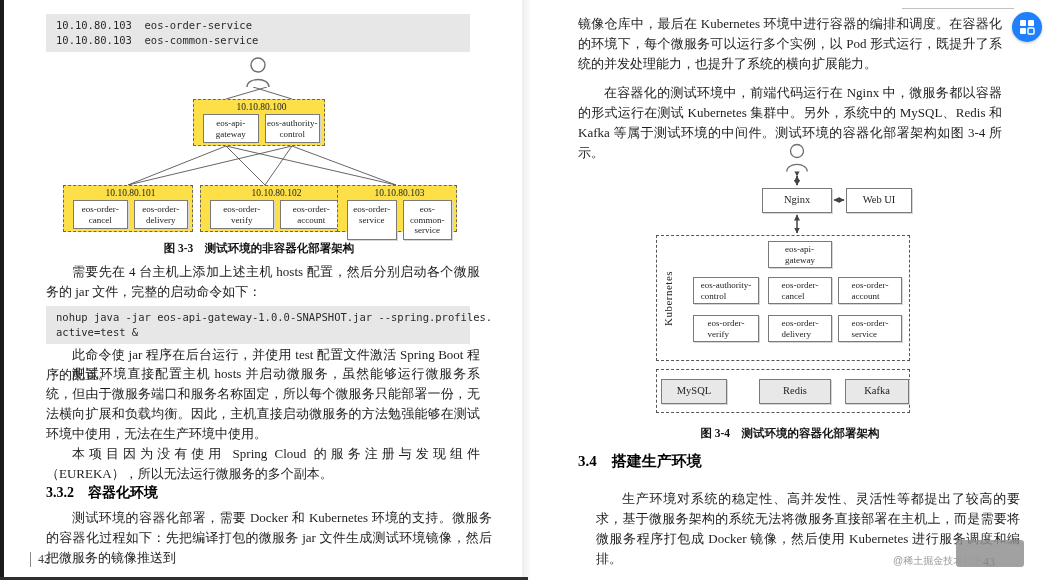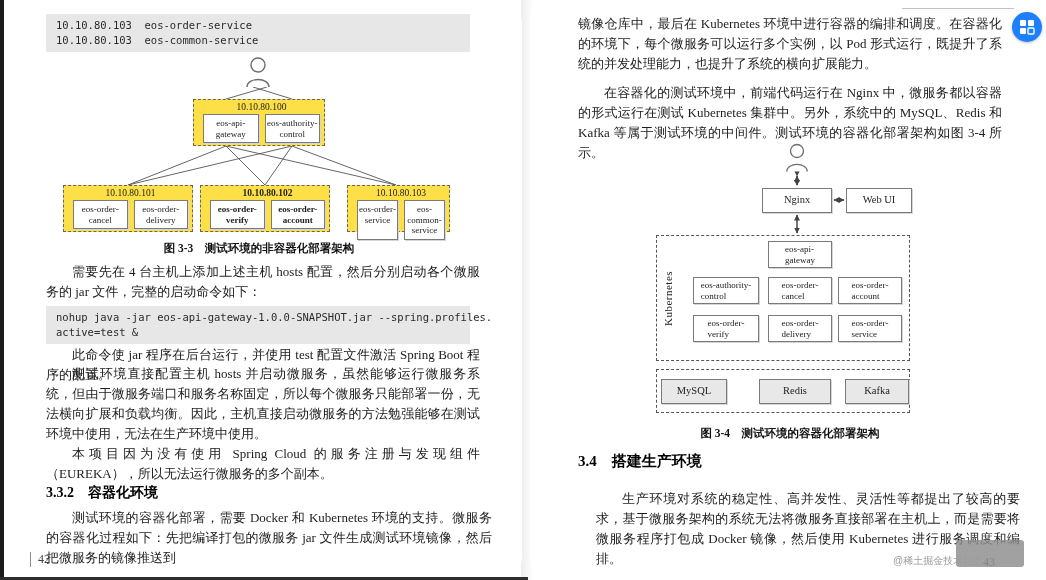--- a/index.html
+++ b/index.html
@@ -2,21 +2,21 @@
 <html><head>
 <meta charset="utf-8">
 <style>
   html,body{margin:0;padding:0;background:#ffffff;}
   .screen{position:relative;width:1046px;height:580px;background:#ffffff;overflow:hidden;
           font-family:"Liberation Serif","DejaVu Serif",serif;color:#1c1c1c;}
   .edge-left{position:absolute;left:0;top:0;width:4px;height:580px;background:#1b1b1b;}
   .edge-bottom{position:absolute;left:0;top:577px;width:528px;height:3px;background:#2e2e2e;}
   .gutter{position:absolute;left:521px;top:0;width:12px;height:580px;
           background:linear-gradient(90deg,rgba(0,0,0,0.07),rgba(0,0,0,0));}
-  .page{position:absolute;top:0;height:580px;background:#fff;border-radius:23px;}
+  .page{position:absolute;top:0;height:580px;background:#fff;}
   .page-left{left:4px;width:518px;}
   .page-right{left:530px;width:516px;}
 
   p.body{position:absolute;margin:0;font-size:13px;line-height:20px;text-align:justify;color:#1c1c1c;}
   p.indent{text-indent:2em;}
   .codeblock{position:absolute;background:#e7e7e7;padding:4px 10px;
              font-family:"DejaVu Sans Mono","Liberation Mono",monospace;
              font-size:10.5px;line-height:15px;color:#2a2a2a;}
   .codeblock div{white-space:pre;}
   .heading{position:absolute;margin:0;font-weight:bold;color:#000;}
@@ -93,30 +93,30 @@
       </div>
       <div class="hostbox" style="left:59px;top:131px;width:130px;height:47px;">
         <div class="hostlabel">10.10.80.101</div>
         <div class="svcrow">
           <div class="svc">eos-order-
 cancel</div>
           <div class="svc">eos-order-
 delivery</div>
         </div>
       </div>
-      <div class="hostbox" style="left:196px;top:131px;width:130px;height:47px;font-weight:bold;">
+      <div class="hostbox" style="left:196px;top:131px;width:148px;height:47px;">
         <div class="hostlabel">10.10.80.102</div>
         <div class="svcrow">
           <div class="svc">eos-order-
 verify</div>
           <div class="svc">eos-order-
 account</div>
         </div>
       </div>
-      <div class="hostbox" style="left:343px;top:131px;width:103px;height:47px;">
+      <div class="hostbox" style="left:333px;top:131px;width:120px;height:47px;">
         <div class="hostlabel">10.10.80.103</div>
         <div class="svcrow">
           <div class="svc">eos-order-
 service</div>
           <div class="svc">eos-common-
 service</div>
         </div>
       </div>
     </div>
 

